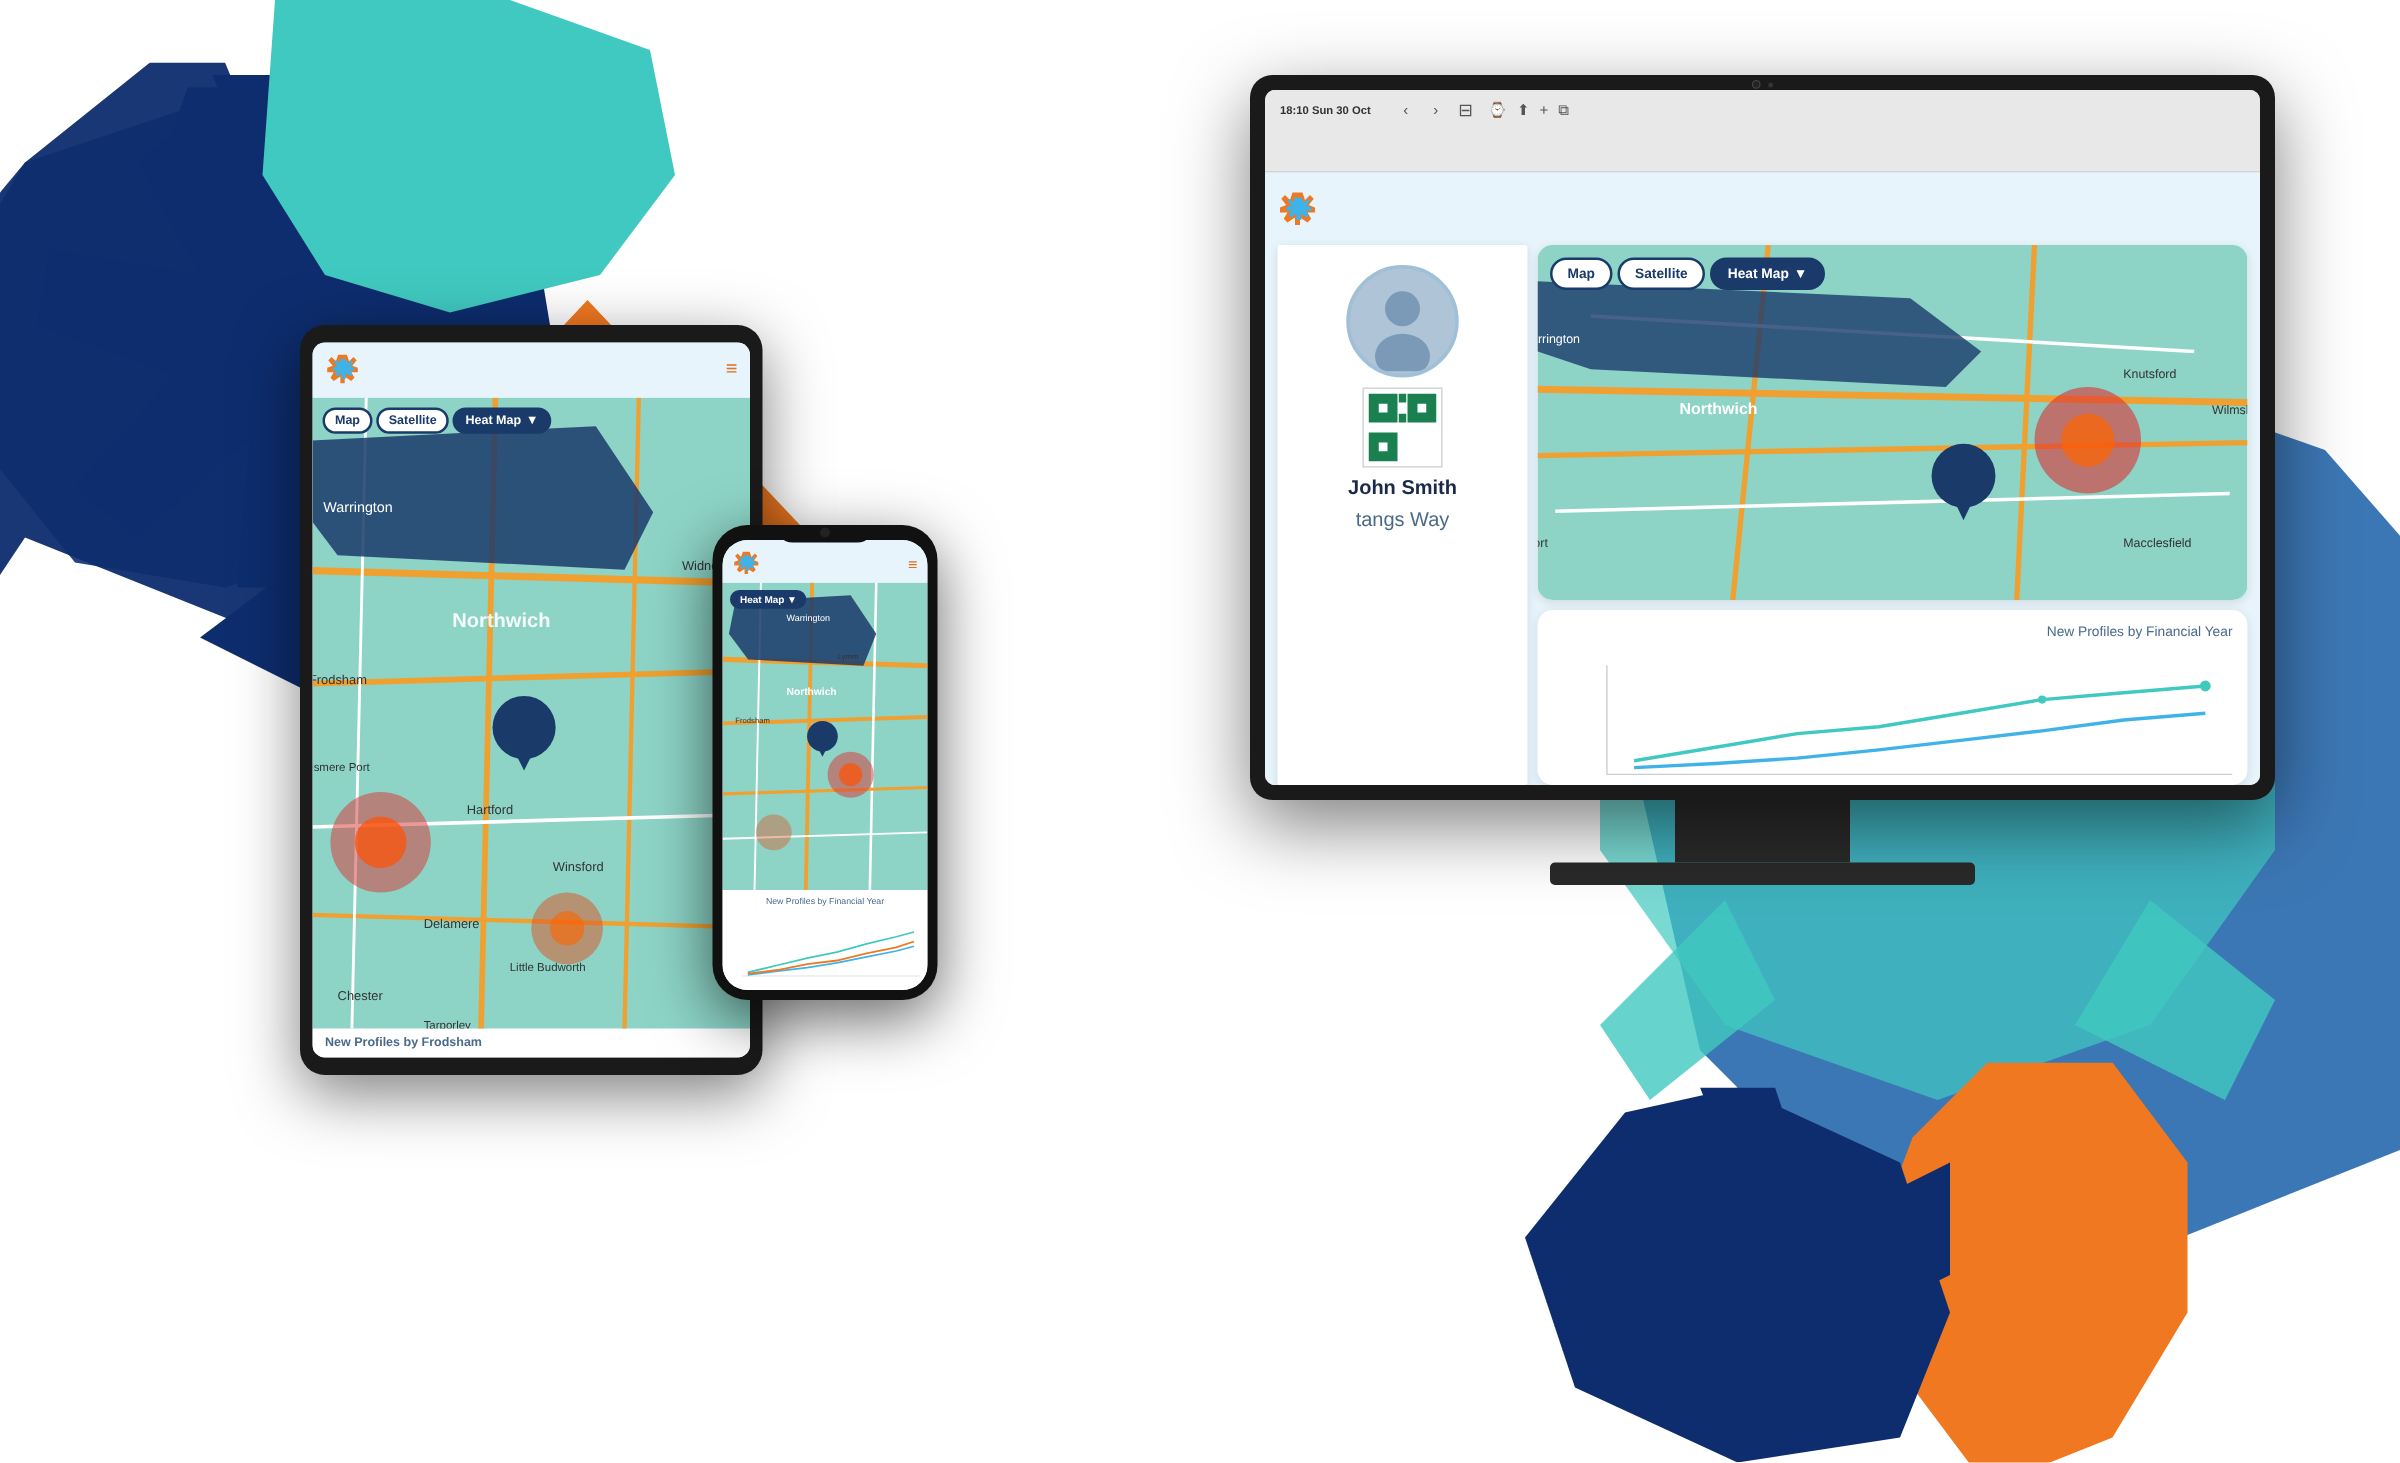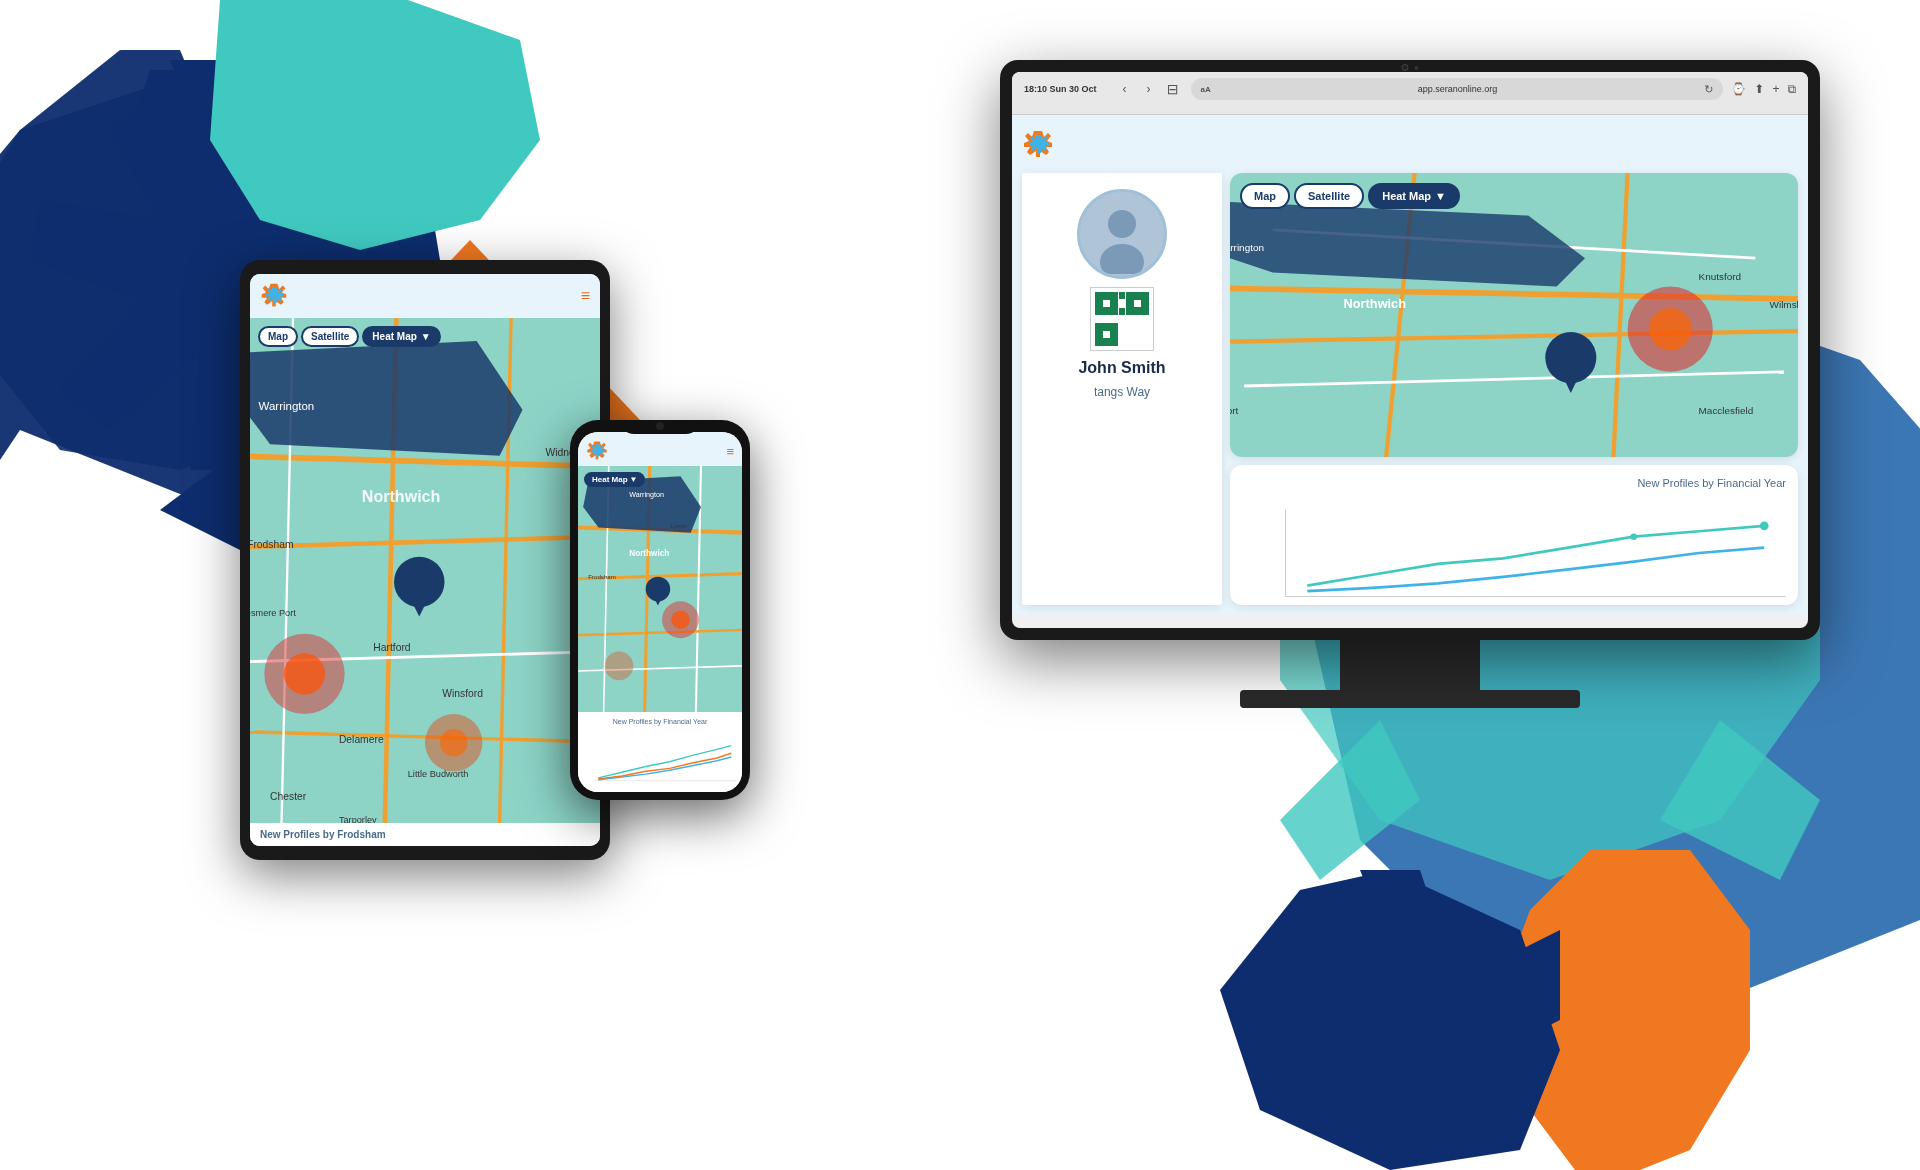--- a/index.html
+++ b/index.html
@@ -44,21 +44,21 @@
     .monitor-screen {
       width: 100%;
       height: 100%;
       background: #f0f0f0;
       border-radius: 8px;
       overflow: hidden;
     }
 
     
     .browser-chrome {
-      height: 43px;
+      height: 66px;
       background: #e8e8e8;
       border-bottom: 1px solid #ccc;
       display: flex;
       flex-direction: column;
       padding: 6px 12px 4px;
     }
 
     .browser-top-bar {
       display: flex;
       align-items: center;
@@ -190,21 +190,21 @@
       background: #b0c4d8;
     }
 
     .profile-name {
       font-size: 16px;
       font-weight: 600;
       color: #1a2a4a;
     }
 
     .profile-address {
-      font-size: 12px;
+      font-size: 16px;
       color: #4a6a8a;
       text-align: center;
     }
 
     .app-right-panel {
       flex: 1;
       display: flex;
       flex-direction: column;
       gap: 8px;
     }
@@ -535,25 +535,20 @@
 
       <div class="monitor-screen">
 
         <div class="browser-chrome">
           <div class="browser-top-bar">
             <span class="browser-time">18:10 Sun 30 Oct</span>
             <div class="browser-nav-btns">
               <button class="browser-nav-btn">‹</button>
               <button class="browser-nav-btn">›</button>
               <button class="browser-nav-btn browser-reader-btn">⊟</button>
-            </div>
-            <div class="browser-address-bar">
-              <span class="browser-aa">aA</span>
-              <span class="browser-url">app.seranonline.org</span>
-              <span class="browser-reload">↻</span>
             </div>
             <div class="browser-actions">
               <span class="browser-action-btn">⌚</span>
               <span class="browser-action-btn">⬆</span>
               <span class="browser-action-btn">+</span>
               <span class="browser-action-btn">⧉</span>
             </div>
           </div>
         </div>
 

